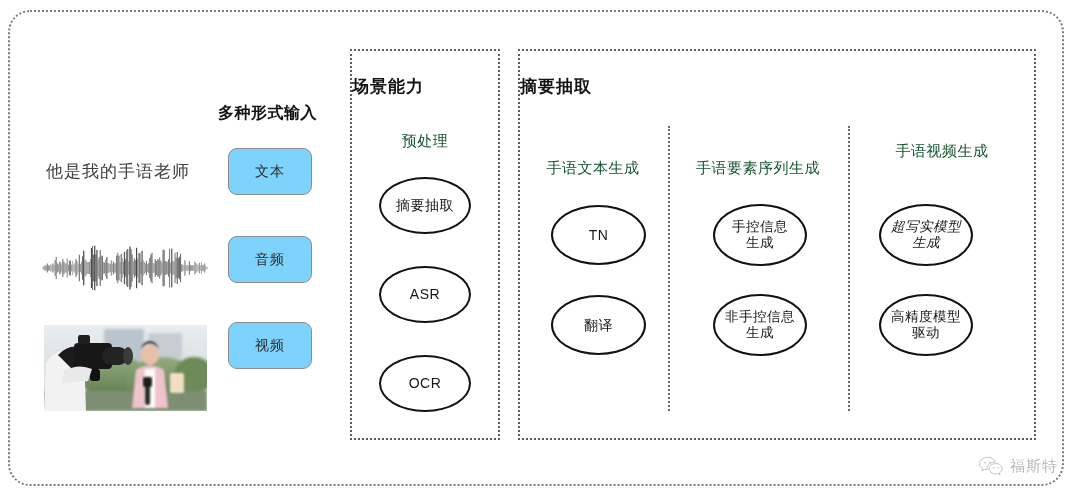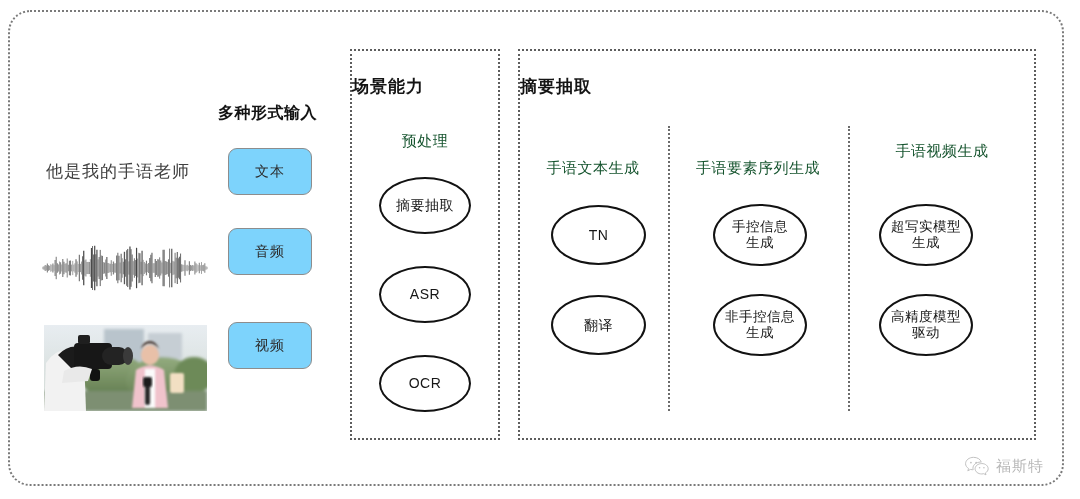--- a/index.html
+++ b/index.html
@@ -71,21 +71,21 @@
   }
   .ellipse.small-font{font-size:13.5px;}
 
   .sub-label{
     position:absolute;font-size:15px;color:#14532d;
     text-align:center;white-space:nowrap;letter-spacing:.5px;
   }
 
   
   .watermark{
-    position:absolute;right:36px;bottom:22px;
+    position:absolute;right:22px;bottom:22px;
     display:flex;align-items:center;gap:6px;
     opacity:.42;
   }
   .wm-text{font-size:15px;color:#555;letter-spacing:1px;}
   .wm-icon{width:26px;height:22px;display:block;}
 </style>
 </head>
 <body>
 
 <div class="canvas">
@@ -248,21 +248,21 @@
           <line x1="159.50" x2="159.50" y1="22.09" y2="33.91" stroke="rgb(133,133,133)" stroke-width="0.75"></line>
           <line x1="160.60" x2="160.60" y1="25.13" y2="30.87" stroke="rgb(147,147,147)" stroke-width="0.89"></line>
           <line x1="161.70" x2="161.70" y1="24.87" y2="31.13" stroke="rgb(146,146,146)" stroke-width="1.06"></line>
           <line x1="162.80" x2="162.80" y1="23.35" y2="32.65" stroke="rgb(139,139,139)" stroke-width="1.08"></line>
           <line x1="163.90" x2="163.90" y1="26.33" y2="29.67" stroke="rgb(152,152,152)" stroke-width="1.02"></line>
           <line x1="165.00" x2="165.00" y1="26.80" y2="29.20" stroke="rgb(160,160,160)" stroke-width="0.98"></line>
         </g>
     </svg>
   </div>
 
-  <div class="pill" style="left:228px;top:228px;">音频</div>
+  <div class="pill" style="left:228px;top:236px;">音频</div>
 
   <div class="thumb">
     <svg viewBox="0 0 163 86" width="163" height="86">
       <defs>
         <linearGradient id="skyG" x1="0" y1="0" x2="0" y2="1">
           <stop offset="0%" stop-color="#e8edf1"></stop>
           <stop offset="100%" stop-color="#cfd8d2"></stop>
         </linearGradient>
         <linearGradient id="bushG" x1="0" y1="0" x2="0" y2="1">
           <stop offset="0%" stop-color="#93ab7e"></stop>
@@ -339,21 +339,21 @@
   <div class="ellipse" style="left:551px;top:205px;width:95px;height:60px;">TN</div>
 
   <div class="sub-label" style="left:668px;top:159px;width:180px;">手语要素序列生成</div>
 
   <div class="ellipse small-font" style="left:713px;top:204px;width:94px;height:62px;">手控信息<br>生成</div>
 
   <div class="ellipse small-font" style="left:713px;top:294px;width:94px;height:62px;">非手控信息<br>生成</div>
 
   <div class="sub-label" style="left:848px;top:142px;width:188px;">手语视频生成</div>
 
-  <div class="ellipse small-font" style="left:879px;top:204px;width:94px;height:62px;">超写实模型<br>生成</div>
+  <div class="ellipse small-font" style="left:879px;top:204px;width:94px;height:62px;font-style:italic;">超写实模型<br>生成</div>
 
   <div class="ellipse small-font" style="left:879px;top:294px;width:94px;height:62px;">高精度模型<br>驱动</div>
 
   <div class="watermark">
     <svg class="wm-icon" viewBox="0 0 30 24">
       <path d="M11 2C5.9 2 1.8 5.3 1.8 9.3c0 2.3 1.4 4.3 3.5 5.6l-.9 2.6 3-1.5c.8.2 1.7.3 2.6.3h.6c-.2-.6-.3-1.2-.3-1.8 0-3.9 3.9-7 8.7-7 .3 0 .6 0 .9.1C19.2 4.3 15.5 2 11 2z" fill="none" stroke="#666" stroke-width="1.1"></path>
       <circle cx="8" cy="8" r="1" fill="#666"></circle>
       <circle cx="14" cy="8" r="1" fill="#666"></circle>
       <path d="M20.5 9.2c-4.3 0-7.7 2.7-7.7 6s3.4 6 7.7 6c.8 0 1.6-.1 2.3-.3l2.6 1.3-.7-2.2c1.9-1.1 3.2-2.8 3.2-4.8 0-3.3-3.1-6-7.4-6z" fill="none" stroke="#666" stroke-width="1.1"></path>
       <circle cx="18" cy="14" r=".9" fill="#666"></circle>

